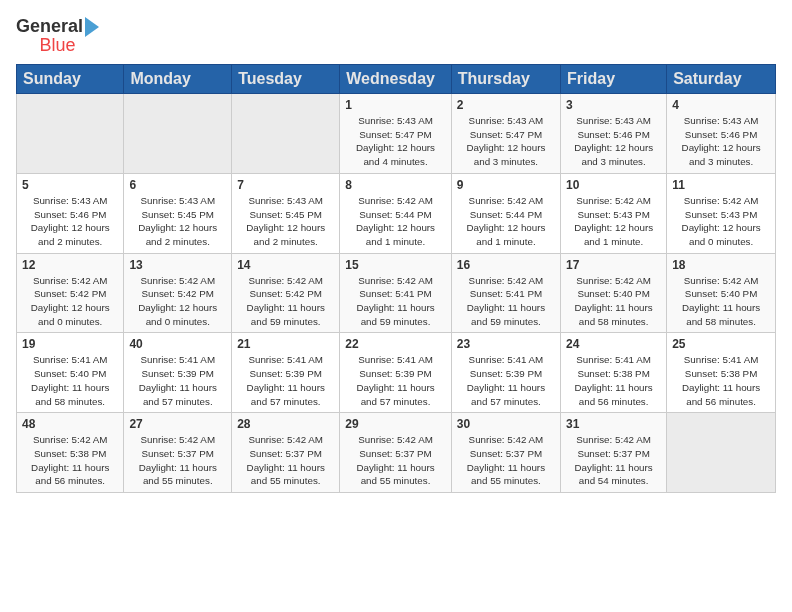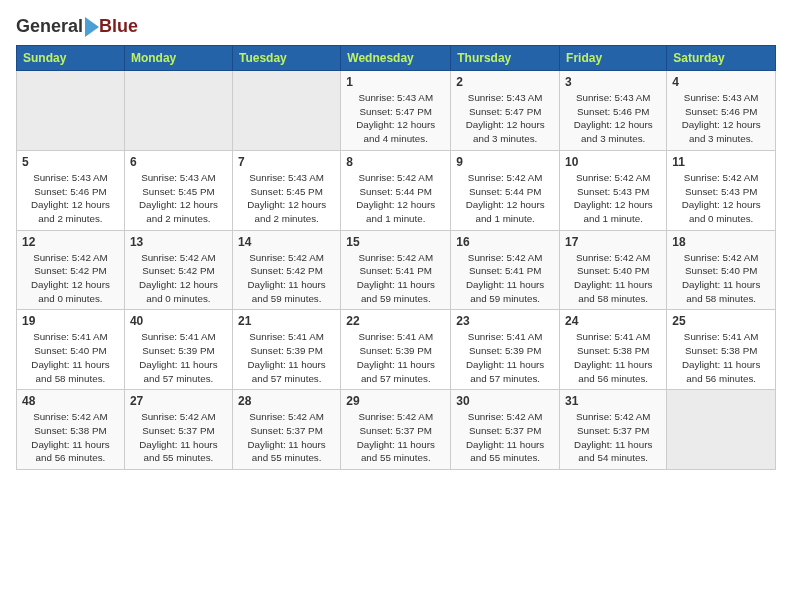--- a/index.html
+++ b/index.html
@@ -11,22 +11,22 @@
       padding: 16px;
     }
     .header-section {
       display: flex;
       align-items: flex-start;
       justify-content: space-between;
       margin-bottom: 4px;
     }
     .logo {
       display: flex;
-      flex-direction: row;
-      align-items: flex-end;
+      flex-direction: column;
+      align-items: center;
     }
     .logo-arrow {
       width: 0;
       height: 0;
       border-top: 10px solid transparent;
       border-bottom: 10px solid transparent;
       border-left: 14px solid #4a9fd4;
       display: inline-block;
       margin-left: 2px;
       vertical-align: middle;
@@ -47,24 +47,24 @@
       color: #333;
       margin-bottom: 8px;
     }
     table {
       width: 100%;
       border-collapse: collapse;
       font-size: 10.5px;
     }
     thead tr th {
       background-color: #2563a8;
-      color: #bef264;
+      color: #e5e5e5;
       text-align: left;
       padding: 5px 6px;
-      font-size: 12px;
+      font-size: 16px;
       font-weight: bold;
       border: 1px solid #1a4a8a;
     }
     tbody tr td {
       border: 1px solid #ccc;
       vertical-align: top;
       padding: 4px 5px;
       width: 113px;
       min-height: 70px;
       background: #fff;
@@ -94,21 +94,21 @@
   </style>
 </head>
 <body>
 
 <div class="header-section">
   <div class="logo">
     <div class="logo-top-row">
       <span style="font-size:18px;font-weight:bold;color:#333;">General</span>
       <span class="logo-arrow"></span>
     </div>
-    <span style="font-size:18px;font-weight:bold;color:#7f1d1d;margin-top:-2px;">Blue</span>
+    <span style="font-size:18px;font-weight:normal;color:#ef4444;margin-top:-2px;">Blue</span>
   </div>
   <div class="month-title"></div>
 </div>
 
 <div class="subtitle"></div>
 
 <table>
   <thead>
     <tr>
     <th>Sunday</th>

